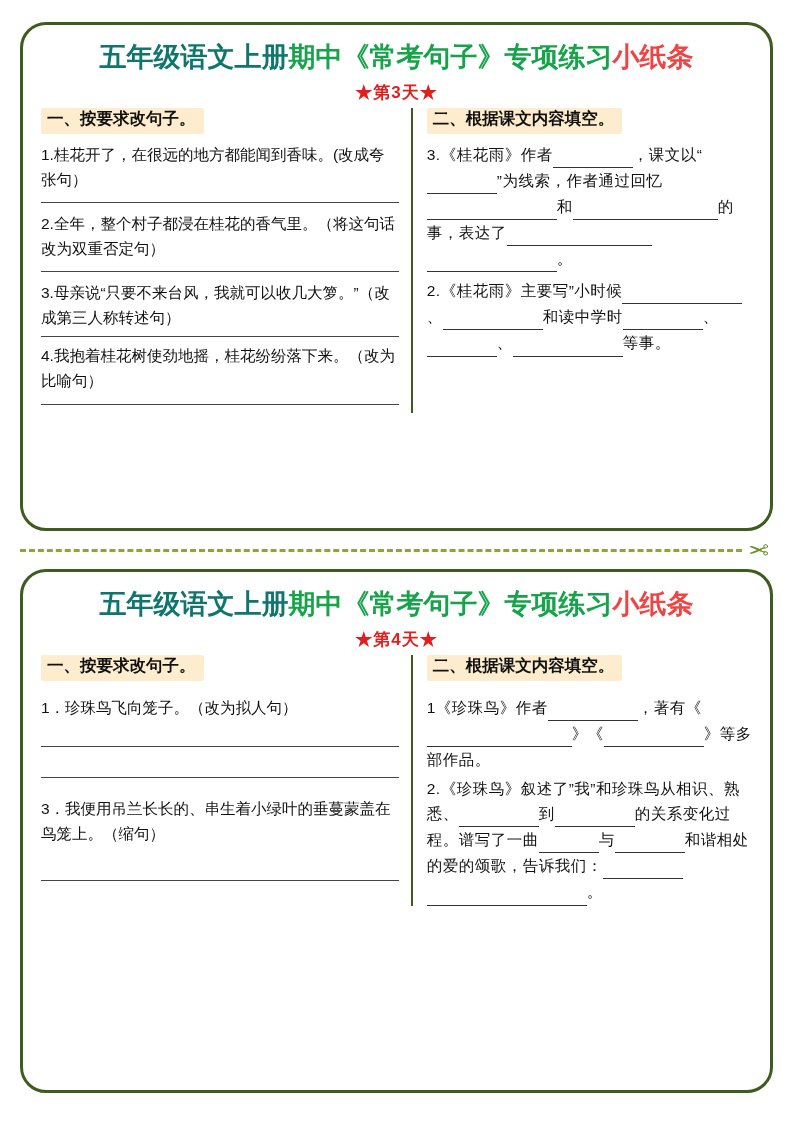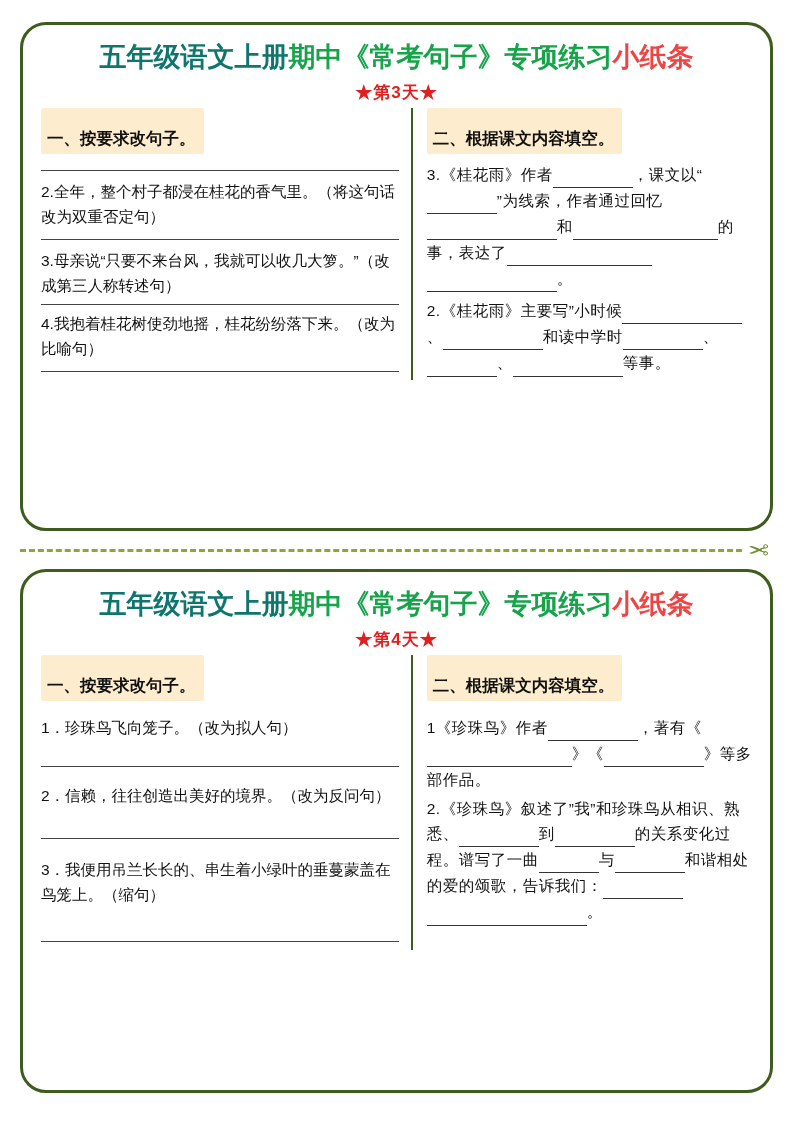--- a/index.html
+++ b/index.html
@@ -75,21 +75,21 @@
     width: 48%;
     padding-left: 14px;
     border-left: 2px solid #3d5c1e;
   }
   .sec-head {
     display: inline-block;
     background: #fdeccd;
     color: #111;
     font-weight: bold;
     font-size: 16.5px;
-    padding: 20px 8px 4px 6px;
+    padding: 0 8px 4px 6px;
     border-radius: 2px;
     margin-bottom: 6px;
     white-space: nowrap;
   }
   .q {
     font-size: 15.5px;
     color: #111;
     line-height: 1.62;
     margin: 2px 0 0 0;
     word-break: break-all;
@@ -151,20 +151,21 @@
       <span class="black">五年级语文上册</span><span class="green">期中《常考句子》专项练习</span><span class="red">小纸条</span>
     </div>
 
     <div class="subtitle">★第3天★</div>
 
     <div class="cols">
 
       <div class="col left">
         <div class="sec-head">一、按要求改句子。</div>
 
+        <div class="q">1.桂花开了，在很远的地方都能闻到香味。(改成夸张句）</div>
         <div class="blank-line"></div>
 
         <div class="q">2.全年，整个村子都浸在桂花的香气里。（将这句话改为双重否定句）</div>
         <div class="blank-line"></div>
 
         <div class="q">3.母亲说“只要不来台风，我就可以收几大箩。”（改成第三人称转述句）</div>
         <div class="blank-line tight"></div>
 
         <div class="q">4.我抱着桂花树使劲地摇，桂花纷纷落下来。（改为比喻句）</div>
         <div class="blank-line"></div>
@@ -199,21 +200,20 @@
     <div class="subtitle">★第4天★</div>
 
     <div class="cols">
 
       <div class="col left">
         <div class="sec-head">一、按要求改句子。</div>
 
         <div class="q" style="margin-top:8px;">1．珍珠鸟飞向笼子。（改为拟人句）</div>
         <div class="blank-line" style="margin-top:26px;"></div>
 
-        <div class="q" style="margin-top:16px;">2．信赖，往往创造出美好的境界。（改为反问句）</div>
         <div class="blank-line" style="margin-top:30px;"></div>
 
         <div class="q" style="margin-top:18px;">3．我便用吊兰长长的、串生着小绿叶的垂蔓蒙盖在鸟笼上。（缩句）</div>
         <div class="blank-line" style="margin-top:34px;"></div>
       </div>
 
       <div class="col right">
         <div class="sec-head">二、根据课文内容填空。</div>
 
         <div class="q sp" style="margin-top:8px;">

